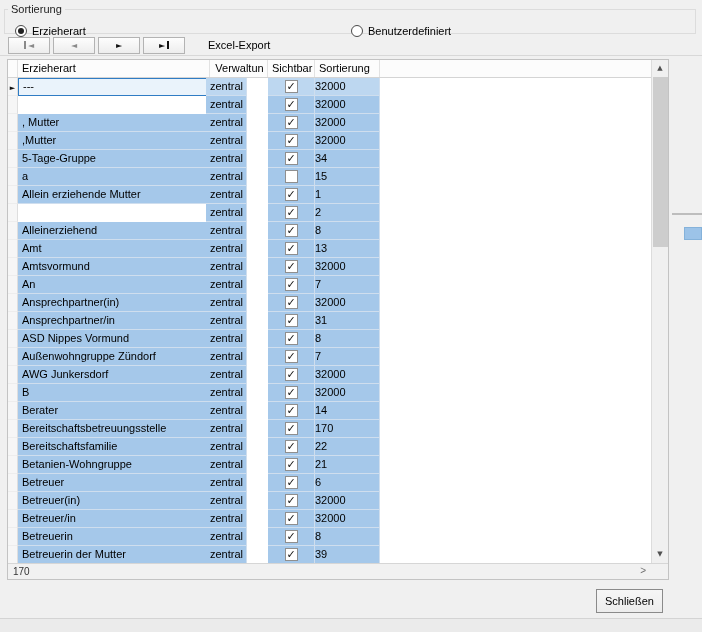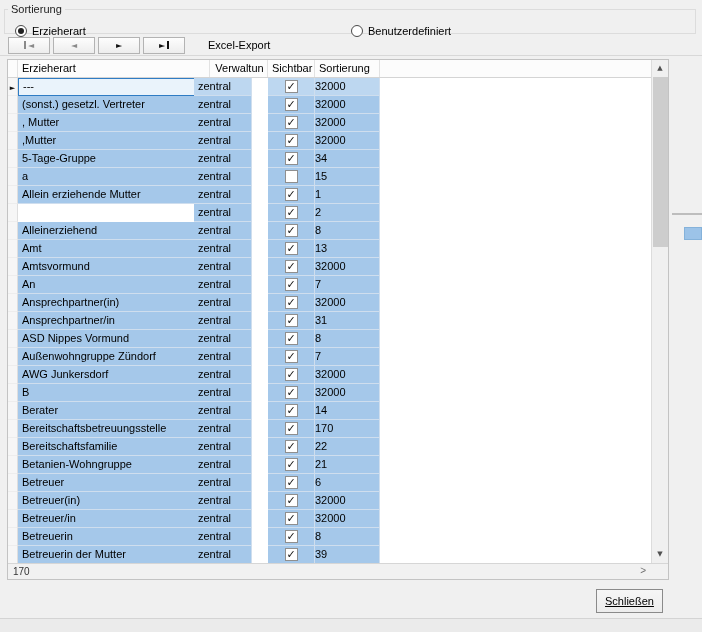--- a/index.html
+++ b/index.html
@@ -59,21 +59,21 @@
 
   .grid-body { position: absolute; left: 0; top: 18px; right: 17px; bottom: 16px; overflow: hidden; background: #fff; }
   .grid-row { position: relative; height: 18px; width: 100%; }
   .cell {
     position: absolute; top: 0; height: 18px; line-height: 17px;
     padding-left: 4px; white-space: nowrap; overflow: hidden;
     border-right: 1px solid #cfdeee; border-bottom: 1px solid #cfdeee;
   }
   .c-sel  { left: 0;     width: 10px; background: #f6f6f6; border-right: 1px solid #dedede; border-bottom: 1px solid #ededed; padding: 0; text-align: center; }
   .c-name { left: 10px;  width: 192px; background: #a5c8ea; }
-  .c-verw { left: 186px; width: 58px;  background: #a5c8ea; }
+  .c-verw { left: 198px; width: 41px;  background: #a5c8ea; }
   .c-sich { left: 260px; width: 47px;  background: #a5c8ea; padding: 0; display: flex; align-items: center; justify-content: center; }
   .c-sort { left: 307px; width: 65px;  background: #a5c8ea; padding-left: 0; }
   .c-rest { left: 372px; right: 0; background: #fff; border: none; }
 
   .grid-row.selected .c-name { background: #eaf3fb; border: 1px solid #2f7cc4; line-height: 15px; }
   .grid-row.selected .c-verw,
   .grid-row.selected .c-sich,
   .grid-row.selected .c-sort { background: #bdd7f0; }
   .row-arrow { font-size: 7px; line-height: 17px; color: #111; font-family: "DejaVu Sans", sans-serif; }
 
@@ -91,21 +91,21 @@
 
   
   .gfooter { position: absolute; left: 0; right: 0; bottom: 0; height: 16px; background: #f1f1f1; border-top: 1px solid #d6d6d6; }
   .record-count { position: absolute; left: 5px; top: 2px; font-size: 10px; color: #333; }
   .hs-right { position: absolute; right: 22px; top: 1px; font-size: 10px; color: #707070; cursor: default; }
 
   
   .close-btn {
     position: absolute; left: 596px; top: 589px; width: 67px; height: 24px;
     background: linear-gradient(#f6f6f6, #ececec); border: 1px solid #8a8a8a;
-    font-family: inherit; font-size: 11px; color: #000; cursor: default; text-decoration: underline;
+    font-family: inherit; font-size: 11px; color: #000; cursor: default;
   }
 
   
   .bg-line { position: absolute; left: 672px; top: 213px; width: 30px; height: 2px; background: #bdbdbd; }
   .bg-bluebox { position: absolute; left: 684px; top: 227px; width: 18px; height: 13px; background: #9cc3e8; border: 1px solid #85b2da; }
   .bottom-strip { position: absolute; left: 0; top: 618px; width: 702px; height: 14px; background: #ebebeb; border-top: 1px solid #d4d4d4; }
 </style>
 </head>
 <body>
 
@@ -145,21 +145,20 @@
         <div class="cell c-name">---</div>
         <div class="cell c-verw">zentral</div>
         <div class="cell c-sich">
           <span class="checkbox">✓</span>
         </div>
         <div class="cell c-sort">32000</div>
         <div class="cell c-rest"></div>
       </div>
       <div class="grid-row">
         <div class="cell c-sel"></div>
-        <div class="cell c-name">(sonst.) gesetzl. Vertreter</div>
         <div class="cell c-verw">zentral</div>
         <div class="cell c-sich">
           <span class="checkbox">✓</span>
         </div>
         <div class="cell c-sort">32000</div>
         <div class="cell c-rest"></div>
       </div>
       <div class="grid-row">
         <div class="cell c-sel"></div>
         <div class="cell c-name">, Mutter</div>

